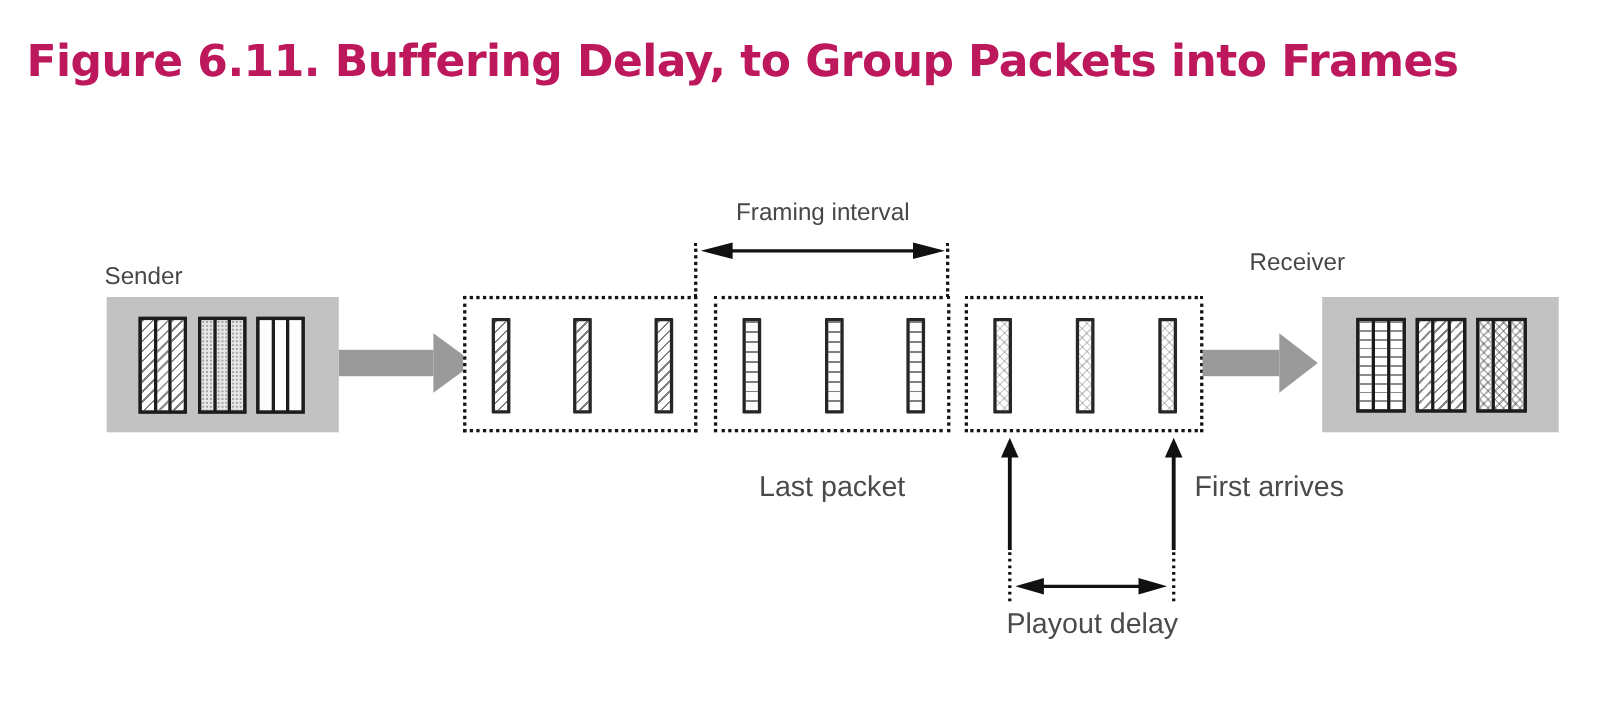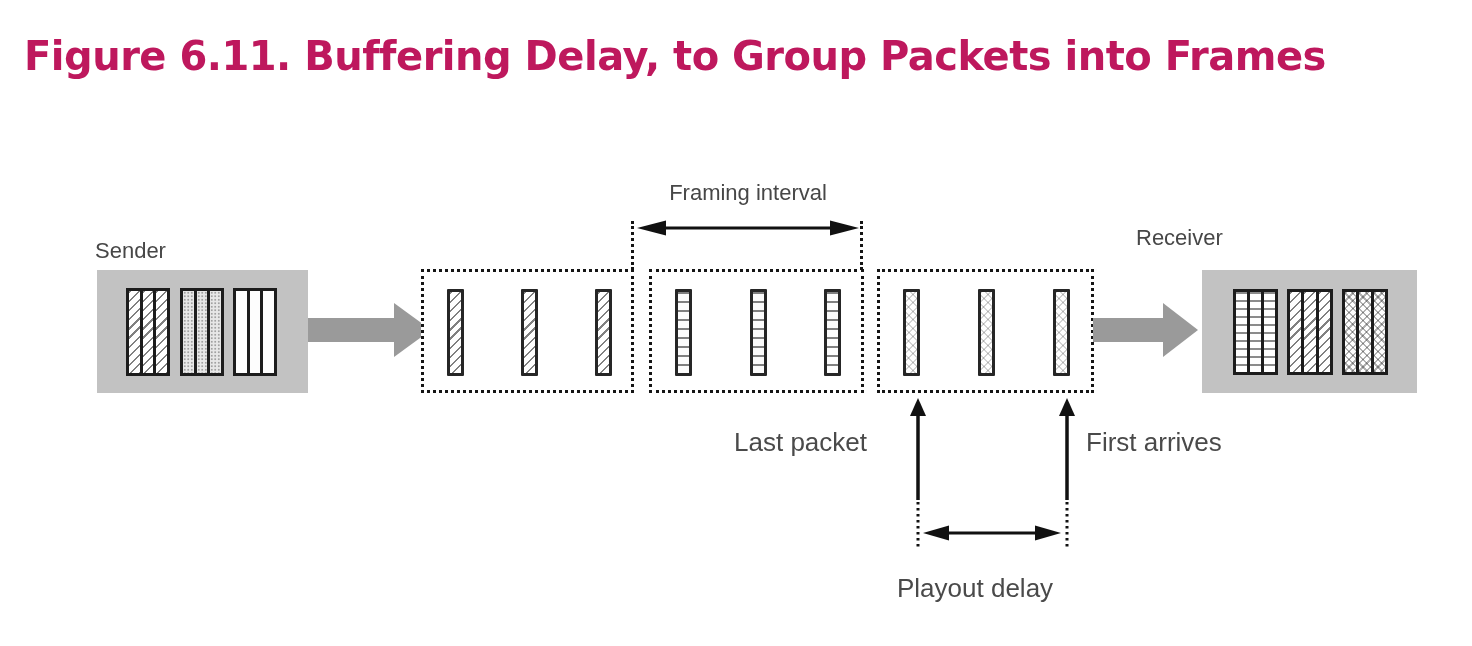--- a/index.html
+++ b/index.html
@@ -135,25 +135,25 @@
   </div>
 
   <div class="abs" style="left:922px;top:524px;">
     <svg width="140" height="18" viewBox="0 0 140 18">
       <line x1="20" y1="9" x2="120" y2="9" stroke="#111" stroke-width="3"></line>
       <polygon points="1,9 27,1.5 27,16.5" fill="#111"></polygon>
       <polygon points="139,9 113,1.5 113,16.5" fill="#111"></polygon>
     </svg>
   </div>
 
-  <div class="abs small-lbl" style="left:654px;top:428px;width:213px;text-align:right;">
+  <div class="abs small-lbl" style="left:690px;top:428px;width:213px;text-align:left;">
     <div>Last packet</div>
   </div>
 
   <div class="abs small-lbl" style="left:1086px;top:428px;text-align:left;">
     <div>First arrives</div>
   </div>
 
-  <div class="abs small-lbl" style="left:897px;top:574px;width:192px;">
+  <div class="abs small-lbl" style="left:897px;top:552px;width:192px;text-align:center;">
     <div>Playout delay</div>
   </div>
 
 </div>
 
 </body></html>

